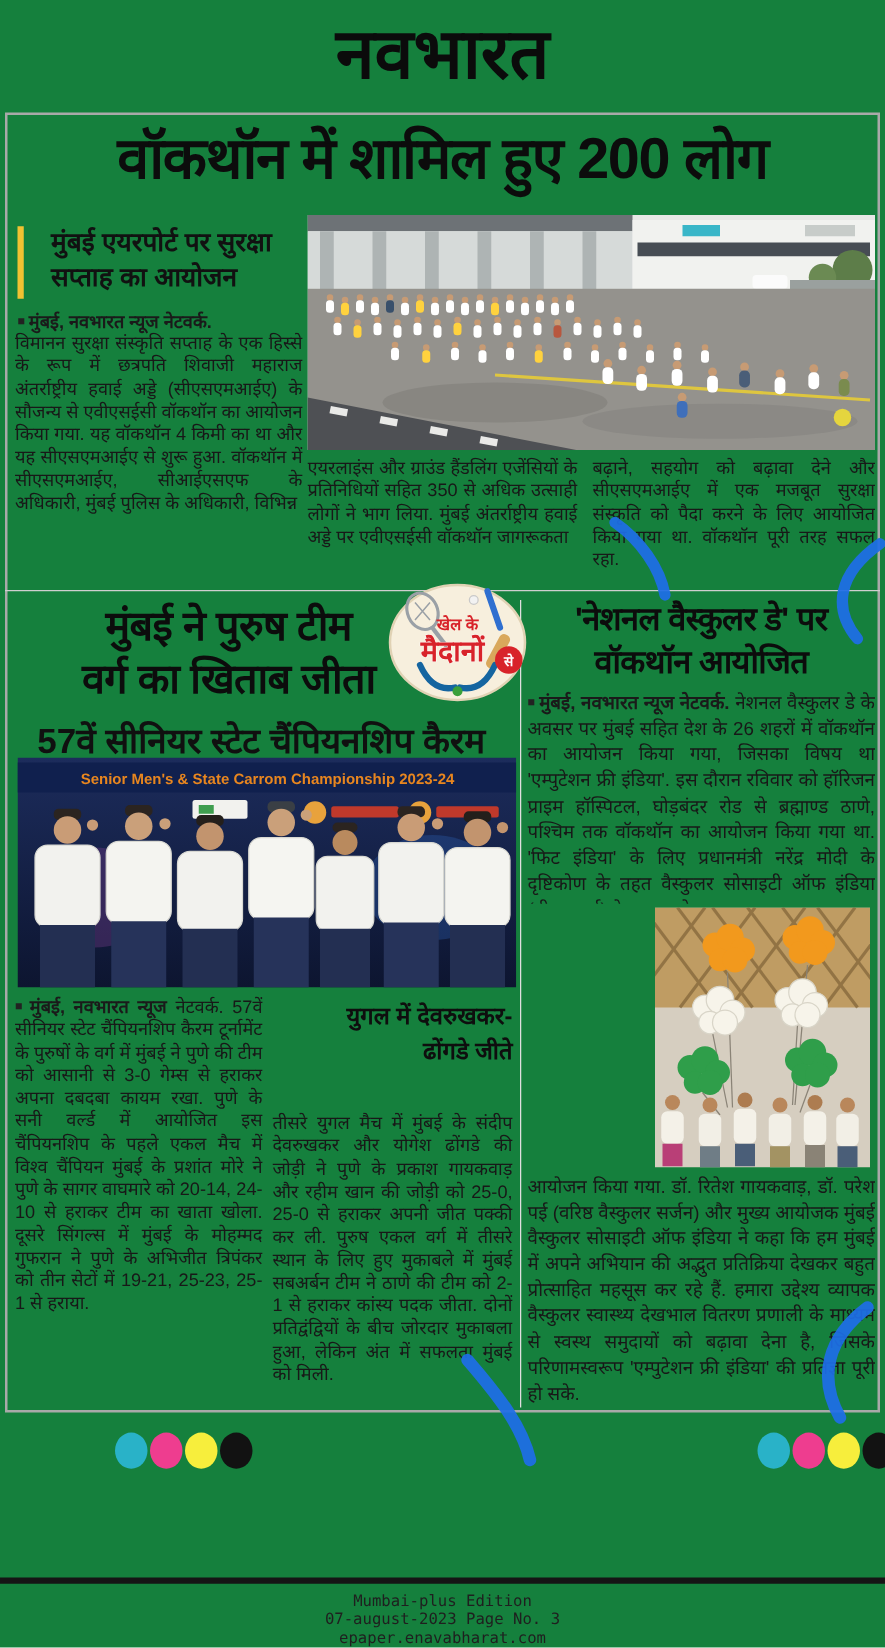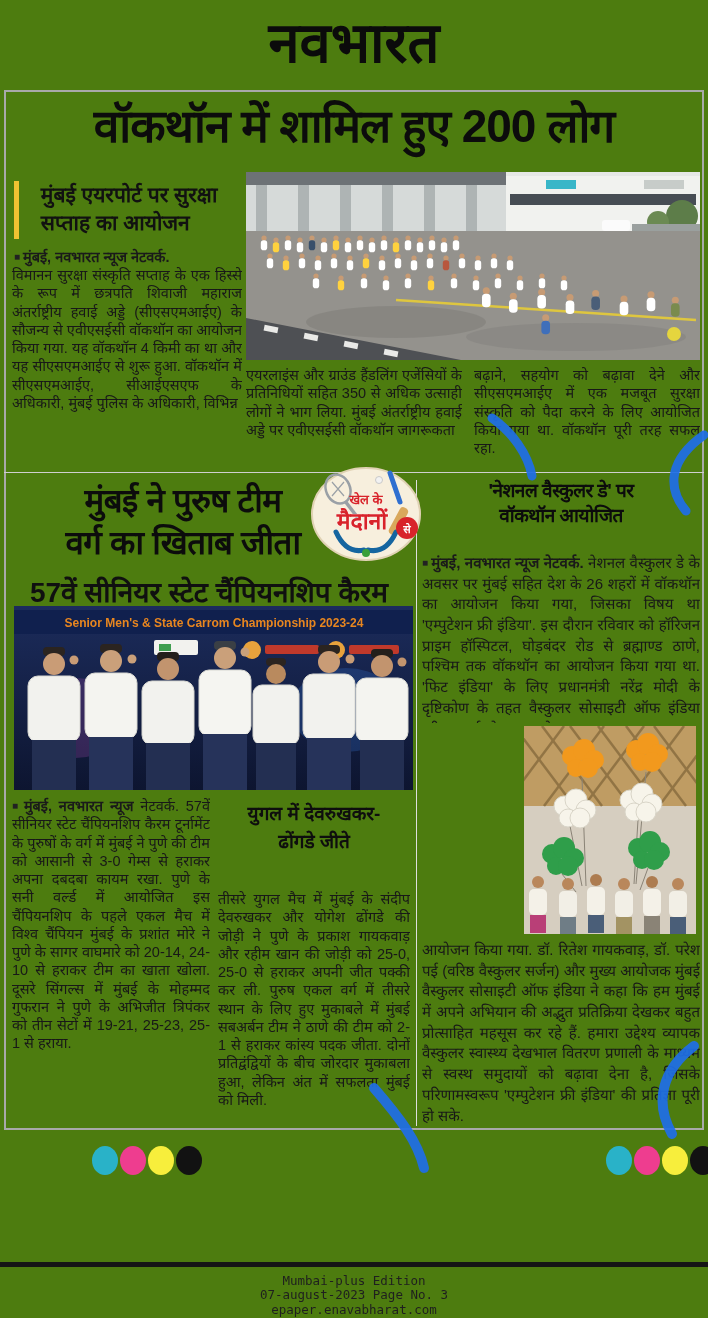--- a/index.html
+++ b/index.html
@@ -1,19 +1,19 @@
 <!DOCTYPE html>
 <html><head>
 <meta charset="utf-8">
 <style>
   * { margin:0; padding:0; box-sizing:border-box; }
   html,body { background:#ffffff; }
   .page {
     position:relative; width:708px; height:1318px; margin:0 auto;
-    background:#4d7c0f; overflow:hidden; color:#161616;
+    background:#15803d; overflow:hidden; color:#161616;
     font-family:"Liberation Sans", sans-serif;
   }
   
   .masthead {
     position:absolute; left:0; top:2px; width:708px; text-align:center;
     font-size:56px; font-weight:900; color:#0b0b0b; letter-spacing:0px;
   }
   
   .frame {
     position:absolute; left:4px; top:90px; width:700px; height:1040px;
@@ -45,30 +45,30 @@
     position:absolute; left:8px; top:480px; width:350px; text-align:center;
     font-size:33px; font-weight:800; color:#0c0c0c; line-height:1.28; letter-spacing:-0.5px;
   }
   .a2-subhead {
     position:absolute; left:8px; top:572px; width:402px; text-align:center;
     font-size:28px; font-weight:700; color:#101010;
   }
   .photo2 { position:absolute; left:14px; top:606px; width:399px; height:184px; z-index:1; }
   .a2-col1 { position:absolute; left:12px; top:797px; width:198px; height:330px; }
   .a2-col2-head {
-    position:absolute; left:218px; top:800px; width:192px; text-align:center;
+    position:absolute; left:218px; top:800px; width:192px; text-align:right;
     font-size:19px; font-weight:700; line-height:1.45; color:#0e0e0e;
   }
   .a2-col2 { position:absolute; left:218px; top:862px; width:192px; height:262px;margin-top:28px; }
   
   .badge { position:absolute; left:310px; top:466px; width:112px; height:96px; z-index:5; }
   
   .headline3 {
     position:absolute; left:422px; top:479px; width:278px; text-align:center;
-    font-size:19px; font-weight:800; color:#0c0c0c; line-height:1.3; letter-spacing:-0.5px;
+    font-size:26px; font-weight:800; color:#0c0c0c; line-height:1.3; letter-spacing:-0.5px;
   }
   .a3-body { font-size:15px; line-height:1.38; text-align:justify; color:#181818; overflow:hidden; }
   .a3-para1 { position:absolute; left:422px; top:553px; width:278px; height:170px; }
   .a3-para2 { position:absolute; left:422px; top:724px; width:98px; height:212px; }
   .a3-para3 { position:absolute; left:422px; top:940px; width:278px; height:188px; }
   .photo3 { position:absolute; left:524px; top:726px; width:172px; height:208px; z-index:1; }
   
   .pen { position:absolute; z-index:6; pointer-events:none; }
   
   .dots { position:absolute; top:1146px; display:flex; gap:2px; }

